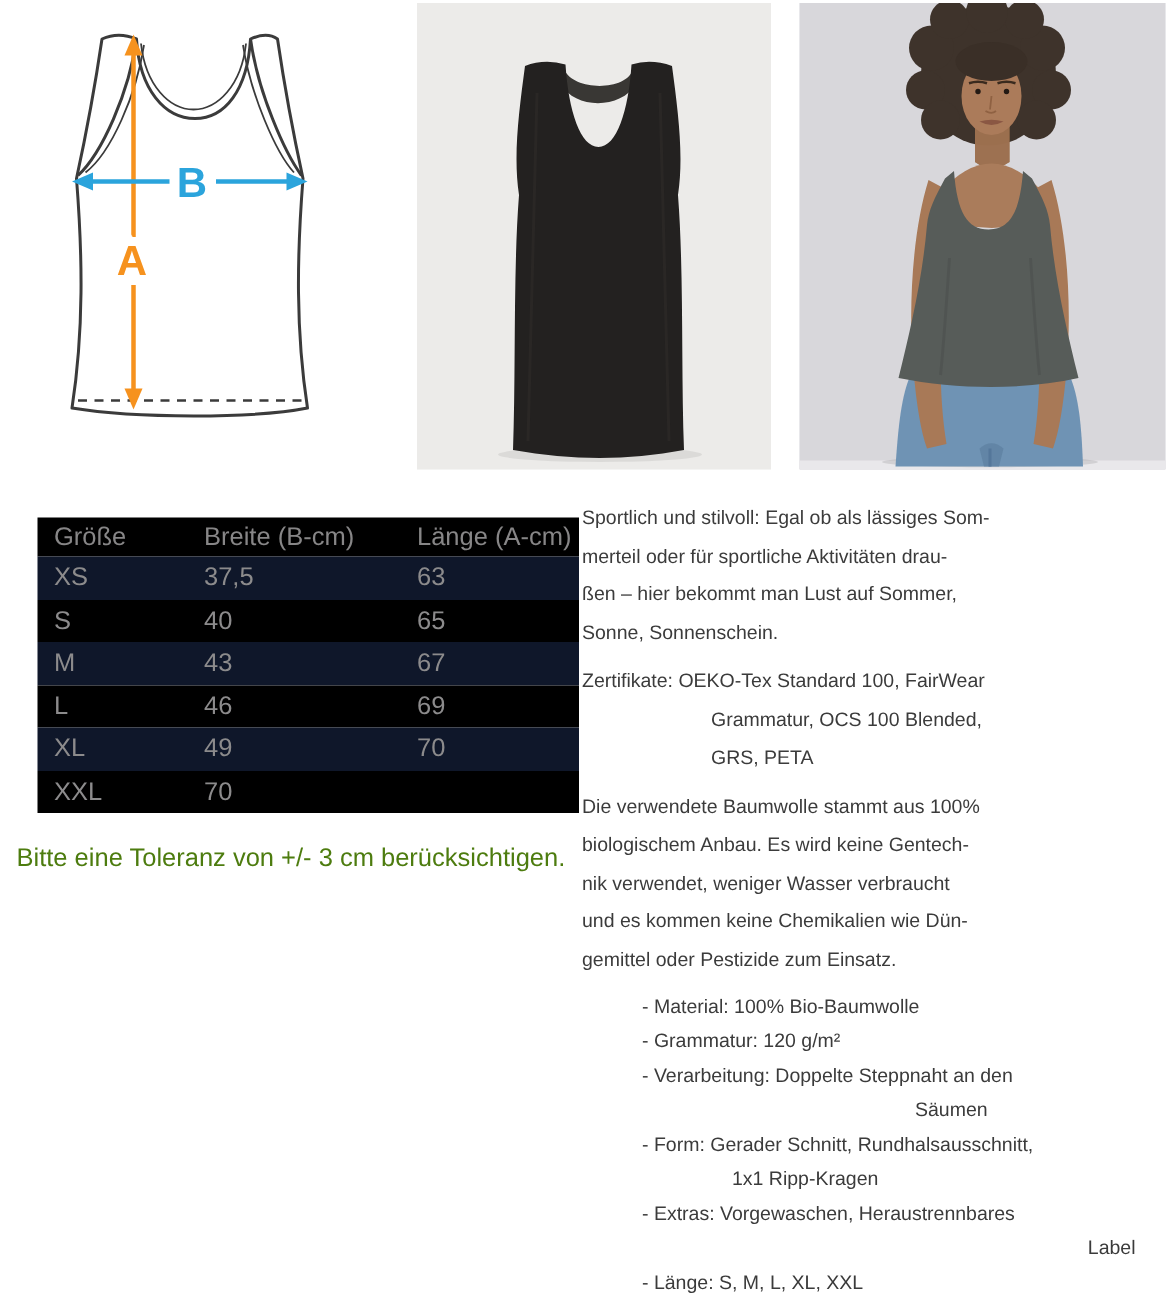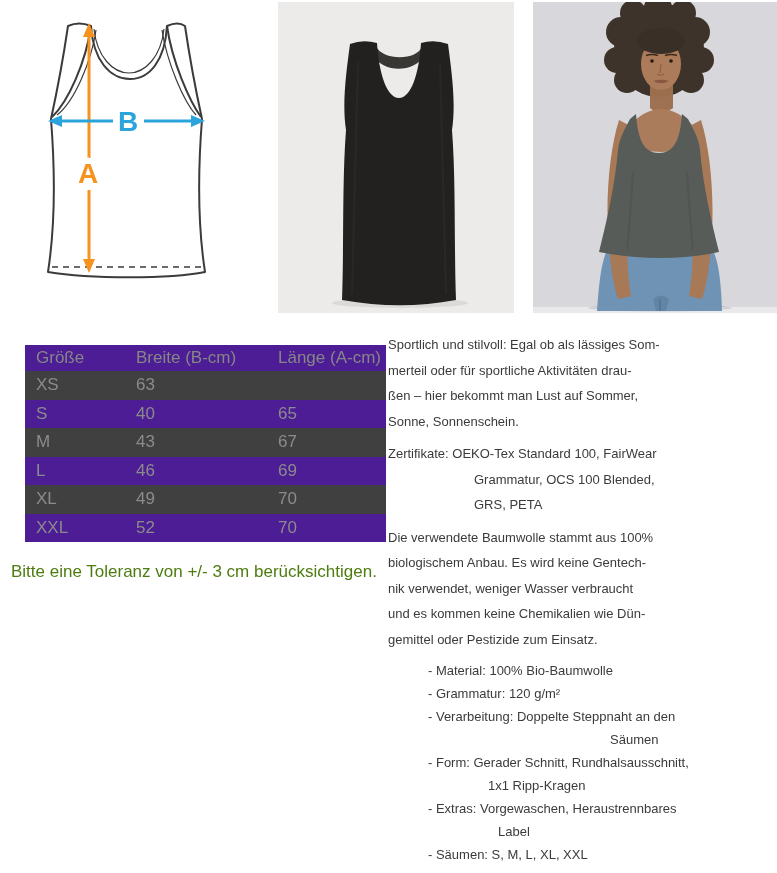--- a/index.html
+++ b/index.html
@@ -10,39 +10,39 @@
   }
   .tile{position:absolute;overflow:hidden;}
   .tile-diagram{left:0;top:0;width:258px;height:313px;background:#ffffff;}
   .tile-product{left:278px;top:2px;width:236px;height:311px;background:#ecebe9;}
   .tile-model{left:533px;top:2px;width:244px;height:311px;background:#d8d7db;}
   .tile svg{display:block;}
   .diagram-svg{position:absolute;left:20px;top:10px;}
 
   
   .size-table{position:absolute;left:25px;top:345px;width:361px;font-size:17px;color:#8c8b8c;}
-  .trow{display:flex;align-items:center;height:28.5px;background:#4c1d95;}
+  .trow{display:flex;align-items:center;height:28.5px;background:#000000;}
   .trow.thead{height:26px;color:#878687;}
-  .trow.shade{background:#404040;}
+  .trow.shade{background:#0f172a;}
   .c{white-space:nowrap;}
   .c1{width:111px;padding-left:11px;box-sizing:border-box;}
   .c2{width:142px;}
   .c3{flex:1;}
 
   .tolerance-note{position:absolute;left:11px;top:562px;font-size:17px;color:#4d7c0f;white-space:nowrap;}
 
   
   .description{position:absolute;left:388px;top:332px;width:369px;color:#3b3b3b;font-size:13px;}
   .para{margin:0 0 7px 0;}
   .para .ln{line-height:25.5px;white-space:nowrap;}
   .details .ln{line-height:23px;white-space:nowrap;margin-left:40px;}
   .ind86{padding-left:86px;}
   .ind182{padding-left:182px;}
   .ind60{padding-left:60px;}
-  .ind70{padding-left:70px;}
+  .ind70{padding-left:70px;text-align:right;}
 
   .halo{paint-order:stroke;stroke:#ffffff;stroke-width:6px;font-weight:bold;
         font-family:"Liberation Sans","DejaVu Sans",sans-serif;}
 </style>
 </head>
 <body>
 
 <div class="tile tile-diagram">
   <svg class="diagram-svg" width="200" height="280" viewBox="0 0 200 280">
 
@@ -171,20 +171,21 @@
 </div>
 
 <div class="size-table">
   <div class="trow thead">
     <div class="c c1">Größe</div>
     <div class="c c2">Breite (B-cm)</div>
     <div class="c c3">Länge (A-cm)</div>
   </div>
   <div class="trow shade">
     <div class="c c1">XS</div>
+    <div class="c c2">37,5</div>
     <div class="c c3">63</div>
   </div>
   <div class="trow">
     <div class="c c1">S</div>
     <div class="c c2">40</div>
     <div class="c c3">65</div>
   </div>
   <div class="trow shade">
     <div class="c c1">M</div>
     <div class="c c2">43</div>
@@ -195,21 +196,20 @@
     <div class="c c2">46</div>
     <div class="c c3">69</div>
   </div>
   <div class="trow shade">
     <div class="c c1">XL</div>
     <div class="c c2">49</div>
     <div class="c c3">70</div>
   </div>
   <div class="trow">
     <div class="c c1">XXL</div>
-    <div class="c c2">52</div>
     <div class="c c3">70</div>
   </div>
 </div>
 
 <div class="tolerance-note">Bitte eine Toleranz von +/- 3 cm berücksichtigen.</div>
 
 <div class="description">
   <div class="para">
     <div class="ln">Sportlich und stilvoll: Egal ob als lässiges Som-</div>
     <div class="ln">merteil oder für sportliche Aktivitäten drau-</div>
@@ -230,15 +230,15 @@
   </div>
   <div class="para details">
     <div class="ln">- Material: 100% Bio-Baumwolle</div>
     <div class="ln">- Grammatur: 120 g/m²</div>
     <div class="ln">- Verarbeitung: Doppelte Steppnaht an den</div>
     <div class="ln ind182">Säumen</div>
     <div class="ln">- Form: Gerader Schnitt, Rundhalsausschnitt,</div>
     <div class="ln ind60">1x1 Ripp-Kragen</div>
     <div class="ln">- Extras: Vorgewaschen, Heraustrennbares</div>
     <div class="ln ind70">Label</div>
-    <div class="ln">- Säumen: S, M, L, XL, XXL</div>
+    <div class="ln">- Länge: S, M, L, XL, XXL</div>
   </div>
 </div>
 
 </body></html>

